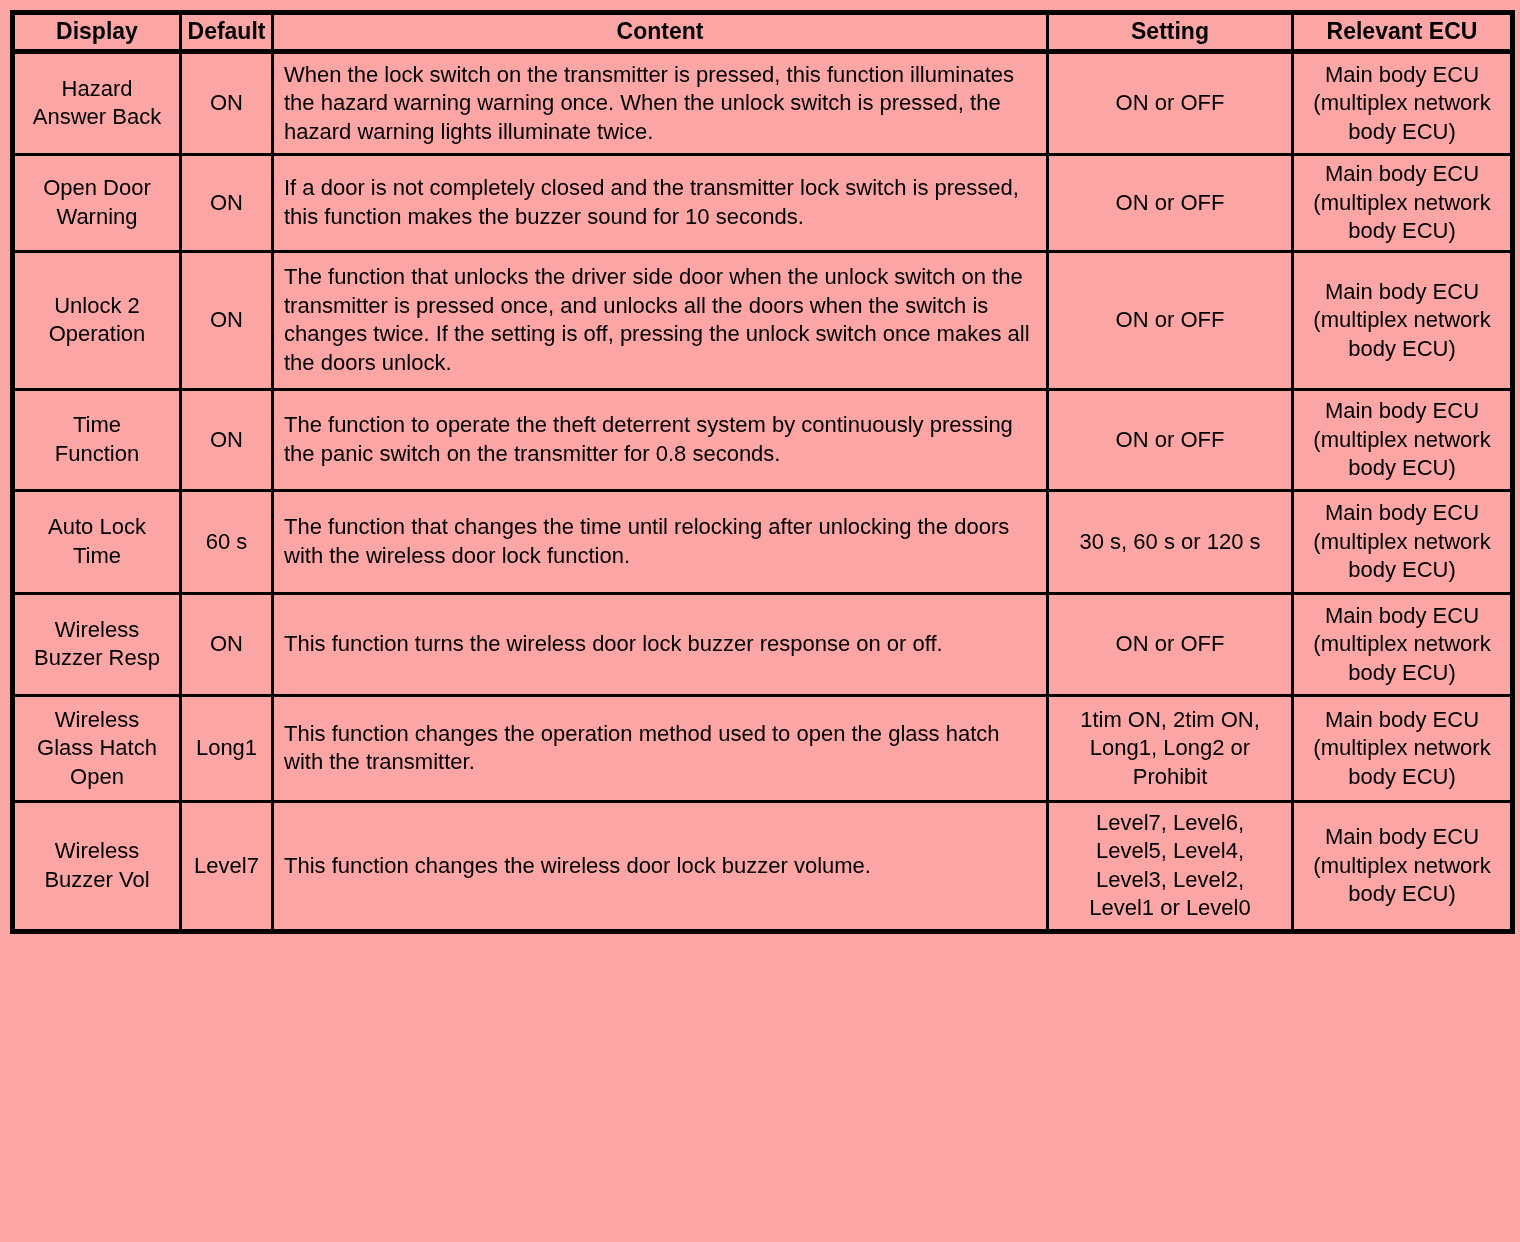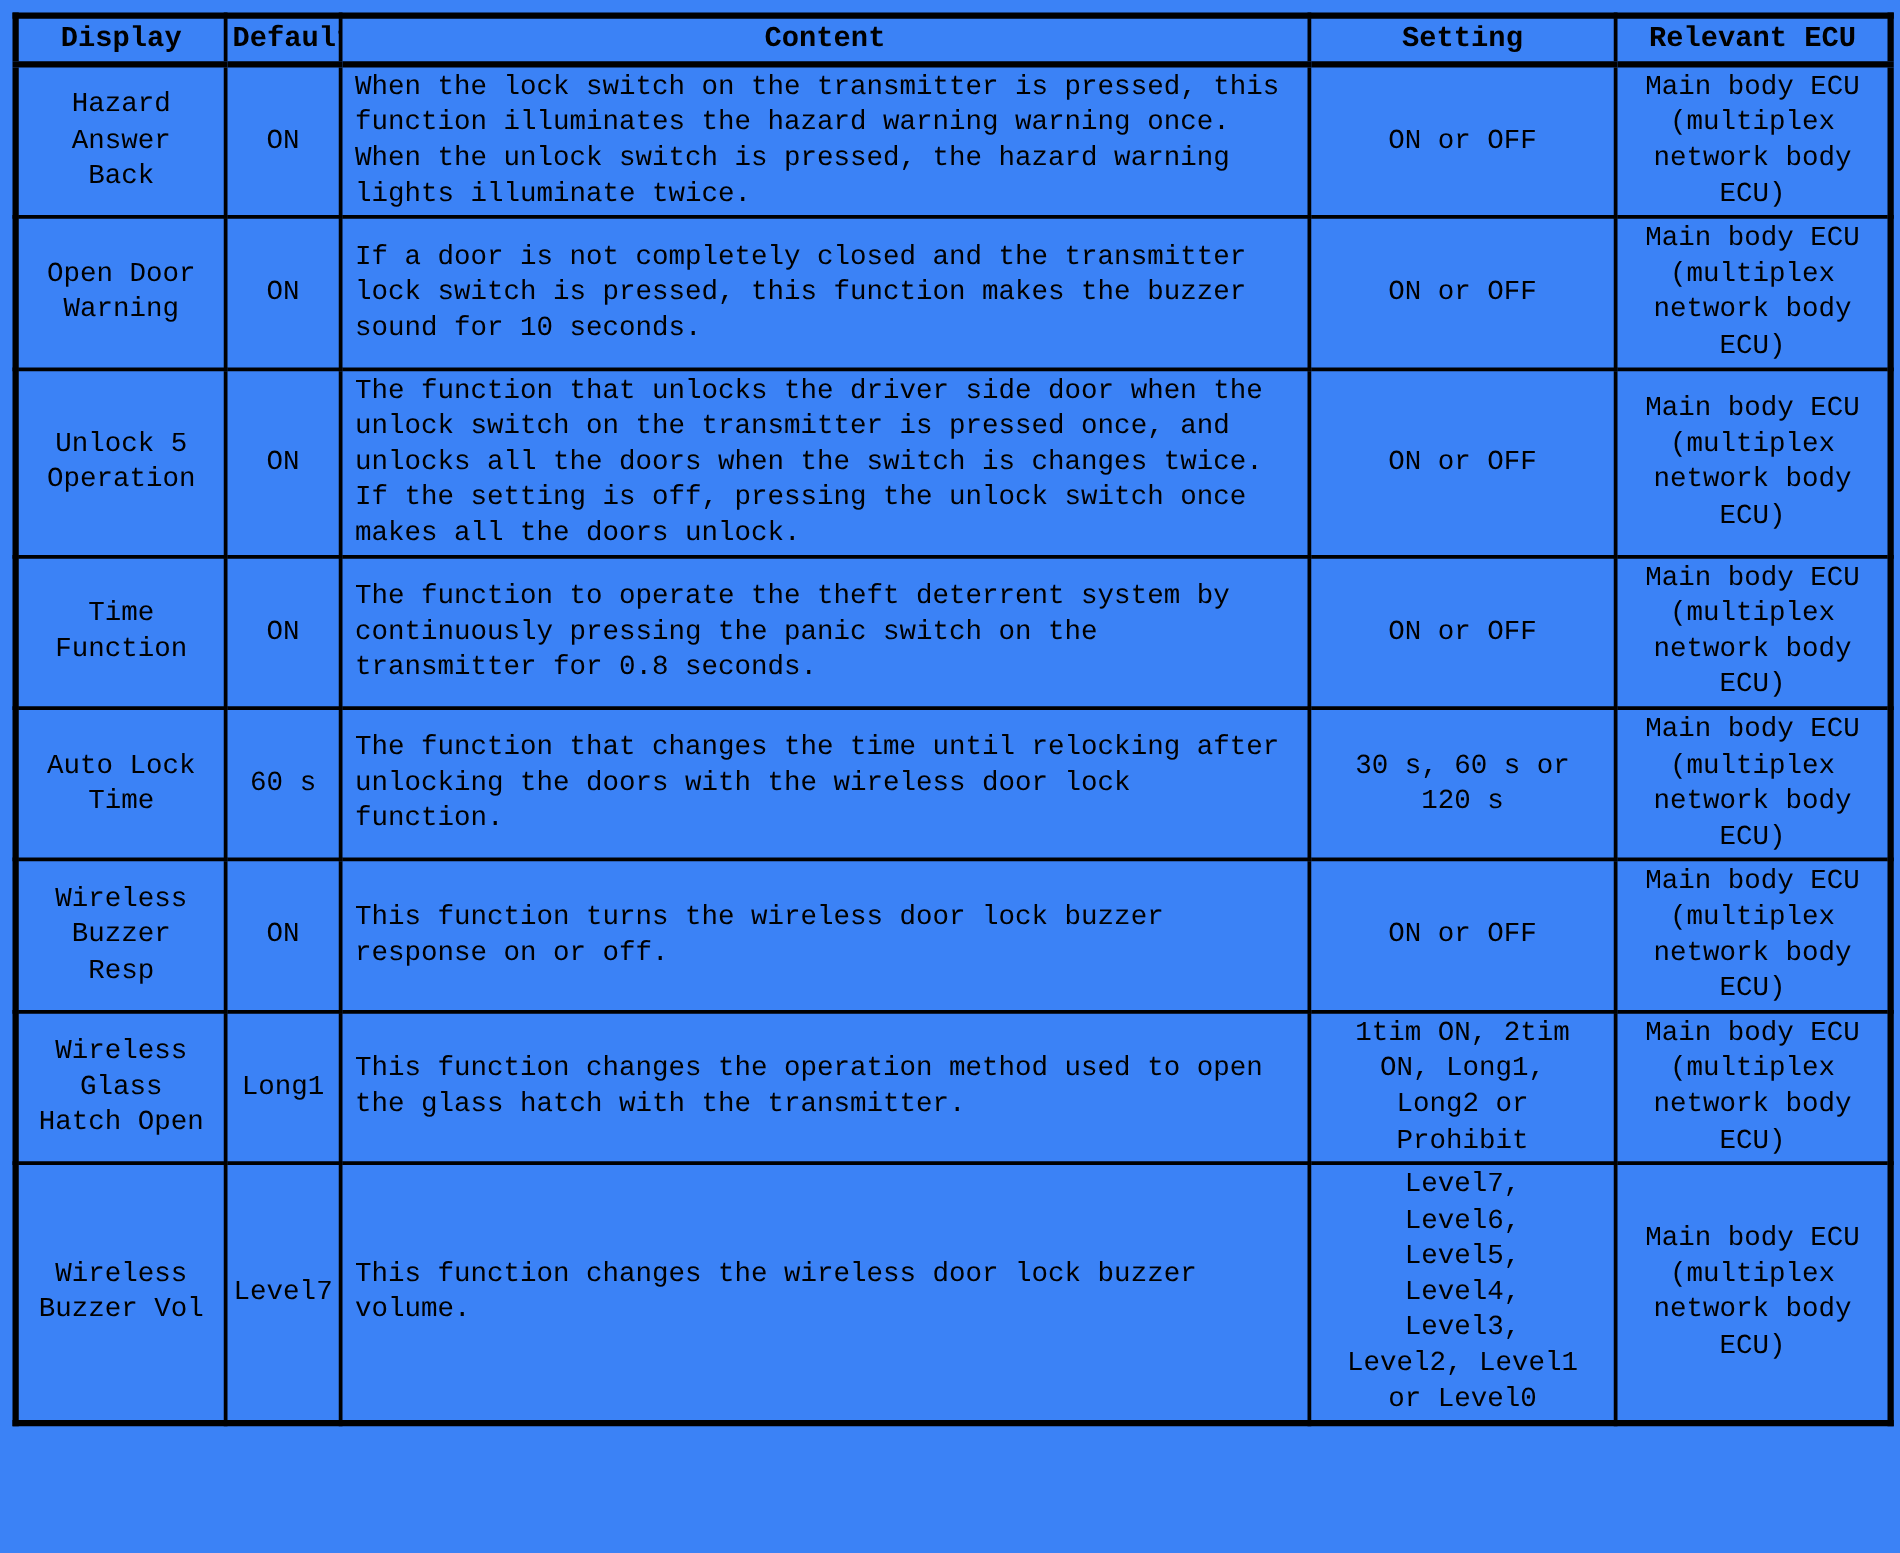--- a/index.html
+++ b/index.html
@@ -4,22 +4,22 @@
 <style>
   html, body {
     margin: 0;
     padding: 0;
     background: #ffffff;
   }
   .page {
     position: relative;
     width: 1520px;
     height: 1242px;
-    background: #3b82f6;
-    font-family: Liberation Mono, monospace;
+    background: #fca5a5;
+    font-family: Liberation Sans, sans-serif;
     color: #000000;
   }
   table.spec-table {
     position: absolute;
     left: 10px;
     top: 10px;
     width: 1500px;
     border-collapse: collapse;
     table-layout: fixed;
     border: 5px solid #000000;
@@ -80,21 +80,21 @@
         <td class="col-ecu">Main body ECU (multiplex network body ECU)</td>
       </tr>
       <tr style="height:97px">
         <td class="col-display">Open Door Warning</td>
         <td class="col-default">ON</td>
         <td class="col-content">If a door is not completely closed and the transmitter lock switch is pressed, this function makes the buzzer sound for 10 seconds.</td>
         <td class="col-setting">ON or OFF</td>
         <td class="col-ecu">Main body ECU (multiplex network body ECU)</td>
       </tr>
       <tr style="height:138px">
-        <td class="col-display">Unlock 5 Operation</td>
+        <td class="col-display">Unlock 2 Operation</td>
         <td class="col-default">ON</td>
         <td class="col-content">The function that unlocks the driver side door when the unlock switch on the transmitter is pressed once, and unlocks all the doors when the switch is changes twice. If the setting is off, pressing the unlock switch once makes all the doors unlock.</td>
         <td class="col-setting">ON or OFF</td>
         <td class="col-ecu">Main body ECU (multiplex network body ECU)</td>
       </tr>
       <tr style="height:101px">
         <td class="col-display">Time Function</td>
         <td class="col-default">ON</td>
         <td class="col-content">The function to operate the theft deterrent system by continuously pressing the panic switch on the transmitter for 0.8 seconds.</td>
         <td class="col-setting">ON or OFF</td>

